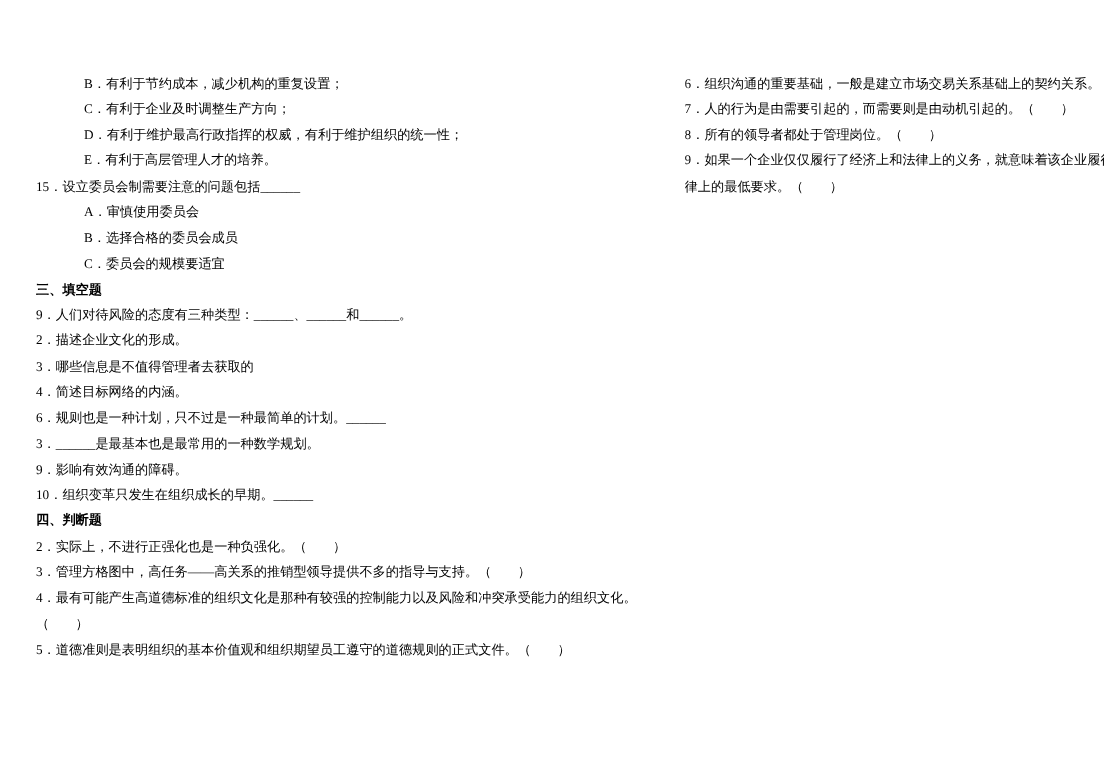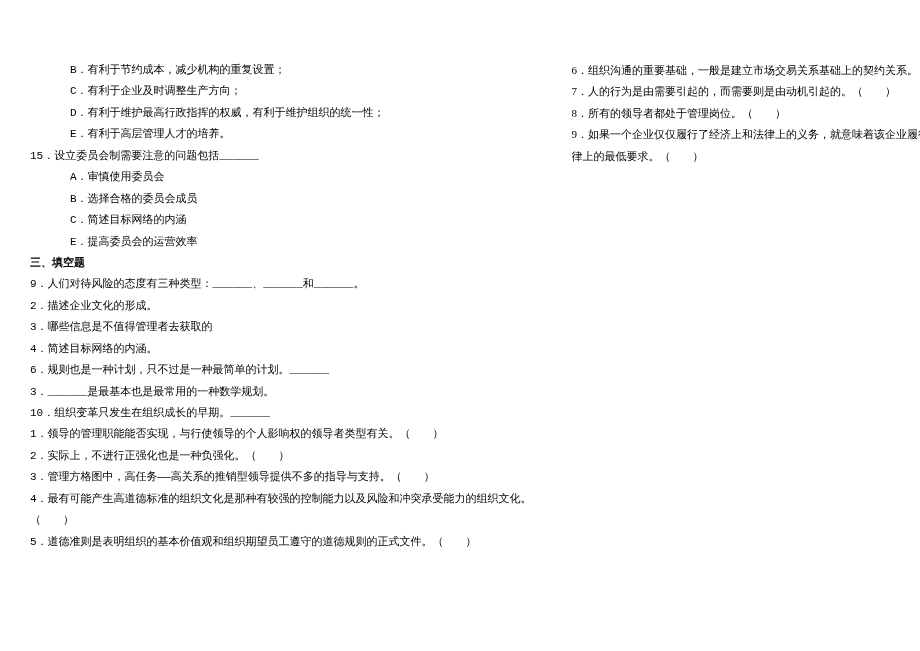--- a/index.html
+++ b/index.html
@@ -17,21 +17,20 @@
       padding: 60px 30px 20px 30px;
       display: flex;
       gap: 40px;
     }
     .column {
       flex: 1;
       line-height: 1.95;
     }
     .col-left {
       flex: 1.15;
-      font-family: Liberation Mono, monospace;
     }
     .col-right {
       flex: 1;
     }
     .line {
       white-space: nowrap;
       overflow: hidden;
     }
     .indent-option {
       padding-left: 40px;
@@ -49,33 +48,33 @@
 
 <div class="column col-left">
   <div class="line indent-option">B．有利于节约成本，减少机构的重复设置；</div>
   <div class="line indent-option">C．有利于企业及时调整生产方向；</div>
   <div class="line indent-option">D．有利于维护最高行政指挥的权威，有利于维护组织的统一性；</div>
   <div class="line indent-option">E．有利于高层管理人才的培养。</div>
 
   <div class="line indent-q">15．设立委员会制需要注意的问题包括______</div>
   <div class="line indent-option">A．审慎使用委员会</div>
   <div class="line indent-option">B．选择合格的委员会成员</div>
-  <div class="line indent-option">C．简述目标网络的内涵</div>
-  <div class="line indent-option">E．提高委员会的运营效率</div>
+  <div class="line indent-option">C．委员会的规模要适宜</div>
 
   <div class="line section-header">三、填空题</div>
   <div class="line indent-q">9．人们对待风险的态度有三种类型：______、______和______。</div>
   <div class="line indent-q">2．描述企业文化的形成。</div>
   <div class="line indent-q">3．哪些信息是不值得管理者去获取的</div>
   <div class="line indent-q">4．简述目标网络的内涵。</div>
   <div class="line indent-q">6．规则也是一种计划，只不过是一种最简单的计划。______</div>
   <div class="line indent-q">3．______是最基本也是最常用的一种数学规划。</div>
+  <div class="line indent-q">9．影响有效沟通的障碍。</div>
   <div class="line indent-q">10．组织变革只发生在组织成长的早期。______</div>
 
-  <div class="line indent-q">1．领导的管理职能能否实现，与行使领导的个人影响权的领导者类型有关。（　　）</div>
+  <div class="line section-header">四、判断题</div>
   <div class="line indent-q">2．实际上，不进行正强化也是一种负强化。（　　）</div>
   <div class="line indent-q">3．管理方格图中，高任务——高关系的推销型领导提供不多的指导与支持。（　　）</div>
   <div class="line indent-q">4．最有可能产生高道德标准的组织文化是那种有较强的控制能力以及风险和冲突承受能力的组织文化。</div>
   <div class="line indent-q">（　　）</div>
   <div class="line indent-q">5．道德准则是表明组织的基本价值观和组织期望员工遵守的道德规则的正式文件。（　　）</div>
 </div>
 
 <div class="column col-right">
   <div class="line indent-q">6．组织沟通的重要基础，一般是建立市场交易关系基础上的契约关系。（　　）</div>
   <div class="line indent-q">7．人的行为是由需要引起的，而需要则是由动机引起的。（　　）</div>

